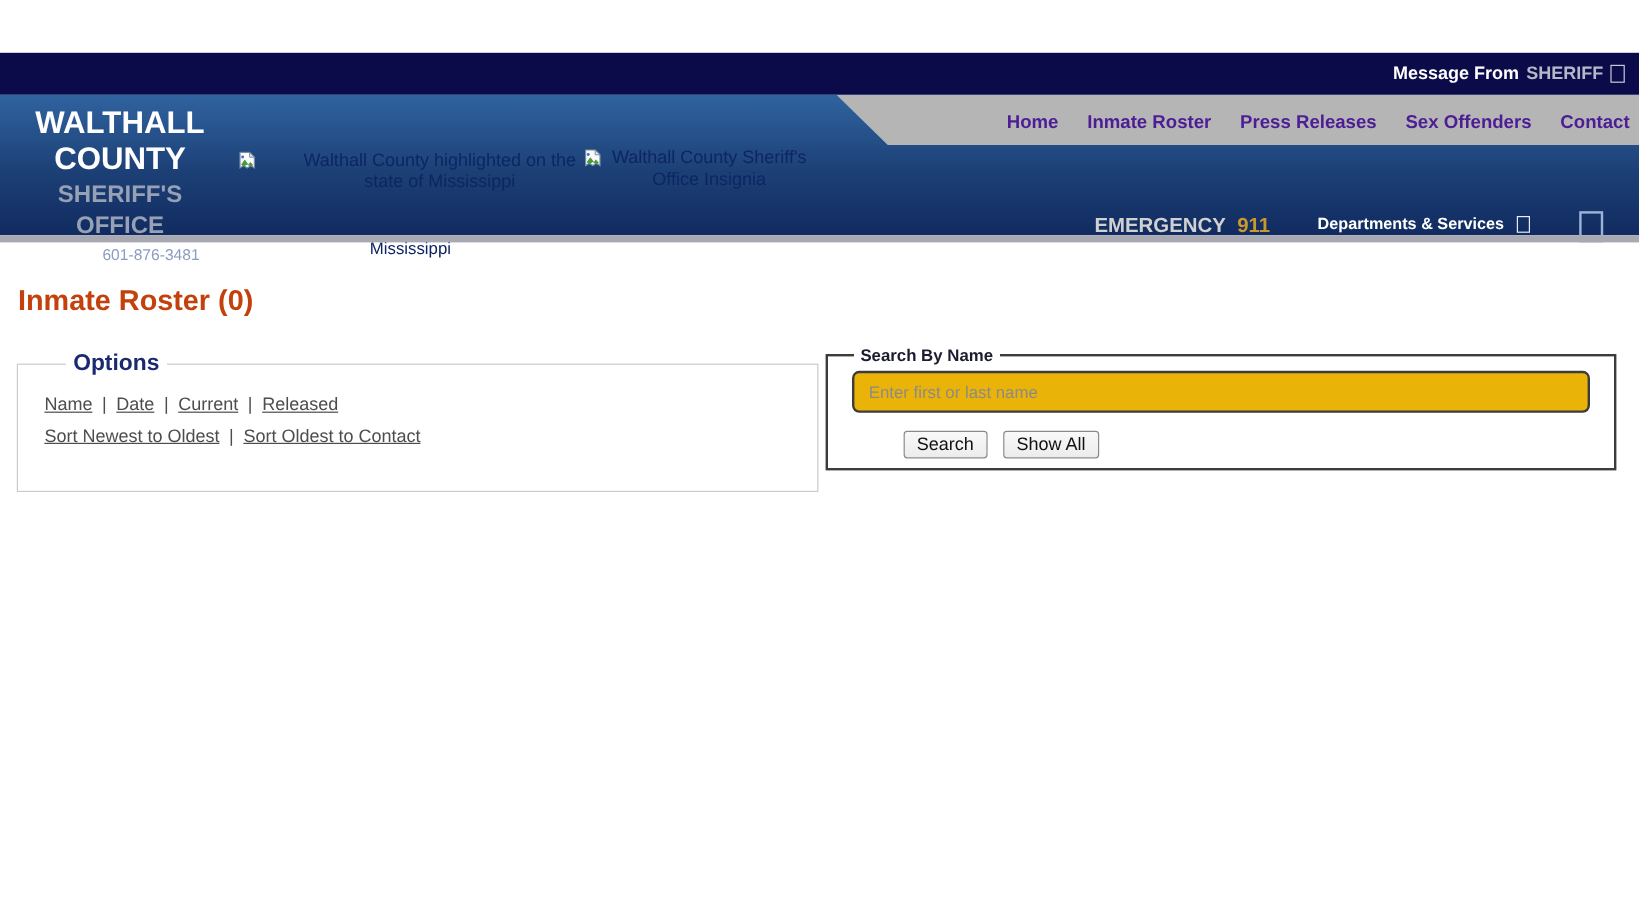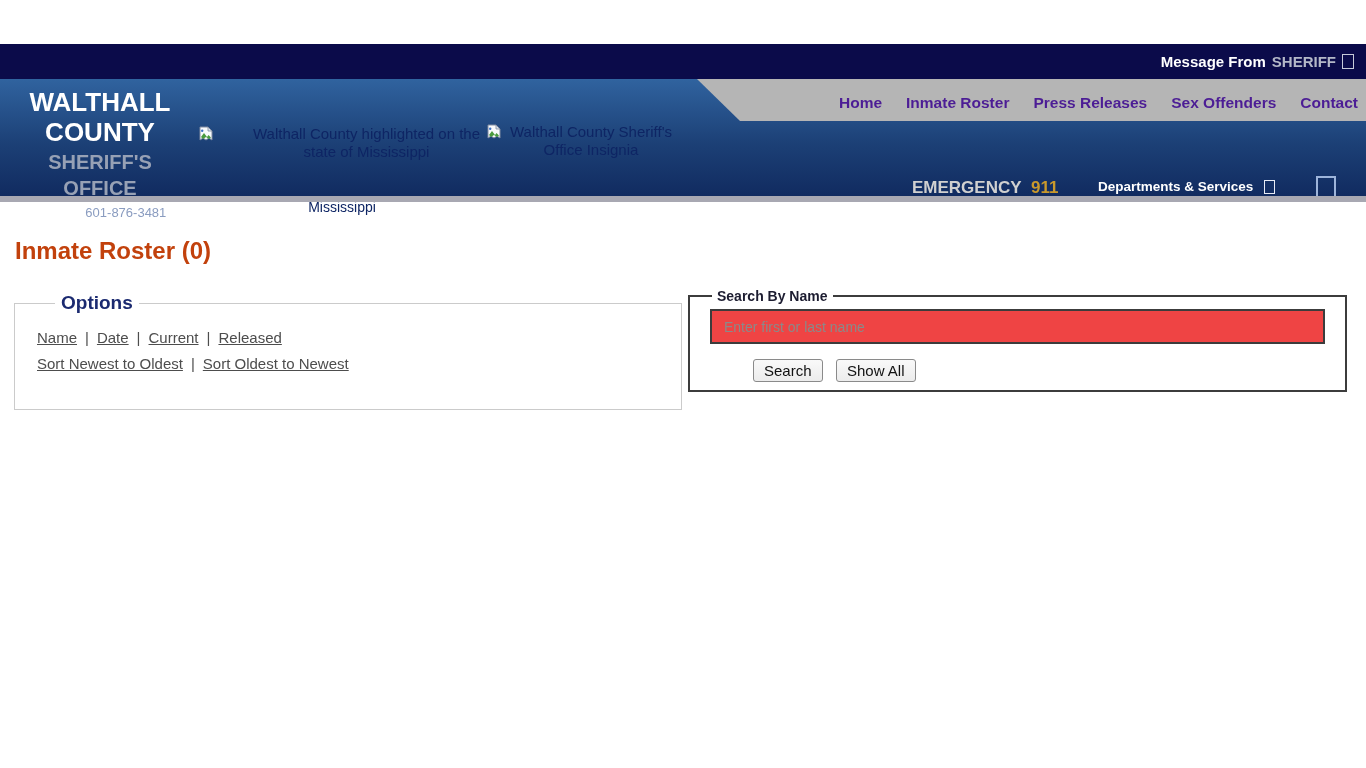--- a/index.html
+++ b/index.html
@@ -69,22 +69,22 @@
                                 margin-left:18px; padding:0 6px; }
   .link-row { margin-top:9px; font-size:15px; color:#4d4d4d; }
   .link-row a { color:#4d4d4d; text-decoration:underline; cursor:pointer; }
   .link-row .sep { margin:0 8px; text-decoration:none; }
 
   fieldset.search-box { position:absolute; left:688px; top:244px; width:659px; height:104px;
                         border:2px solid #3c3c3c; padding:5px 0 0 20px; }
   fieldset.search-box legend { color:#1c1c30; font-weight:bold; font-size:14px;
                                margin-left:2px; padding:0 5px; }
   .search-input { display:block; width:615px; height:35px; border:2px solid #3c3c3c;
-                  border-radius:0; font-size:14px; padding:0 12px;
-                  font-family:"Liberation Sans", sans-serif; color:#222; background:#ef4444; }
+                  border-radius:6px; font-size:14px; padding:0 12px;
+                  font-family:"Liberation Sans", sans-serif; color:#222; background:#eab308; }
   .search-input::placeholder { color:#8a8a8a; opacity:1; }
   .btn-row { margin-top:15px;padding-left:43px; }
   .btn { display:inline-block; font-size:15px; color:#111; background:linear-gradient(#f9f9f9,#ececec);
          border:1px solid #8a8a8a; border-radius:3px; padding:2px 10px; margin-right:9px;
          cursor:pointer; font-family:"Liberation Sans", sans-serif; }
 </style>
 </head>
 <body>
 
 <div id="page">
@@ -152,21 +152,21 @@
   <div class="gray-strip"></div>
 
   <h1 class="page-title">Inmate Roster (0)</h1>
 
   <fieldset class="options-box">
     <legend>Options</legend>
     <div class="link-row">
       <a>Name</a><span class="sep">|</span><a>Date</a><span class="sep">|</span><a>Current</a><span class="sep">|</span><a>Released</a>
     </div>
     <div class="link-row">
-      <a>Sort Newest to Oldest</a><span class="sep">|</span><a>Sort Oldest to Newest</a>
+      <a>Sort Newest to Oldest</a><span class="sep">|</span><a>Sort Oldest to Contact</a>
     </div>
   </fieldset>
 
   <fieldset class="search-box">
     <legend>Search By Name</legend>
     <input type="text" class="search-input" placeholder="Enter first or last name" style="">
     <div class="btn-row">
       <button class="btn">Search</button>
       <button class="btn">Show All</button>
     </div>

